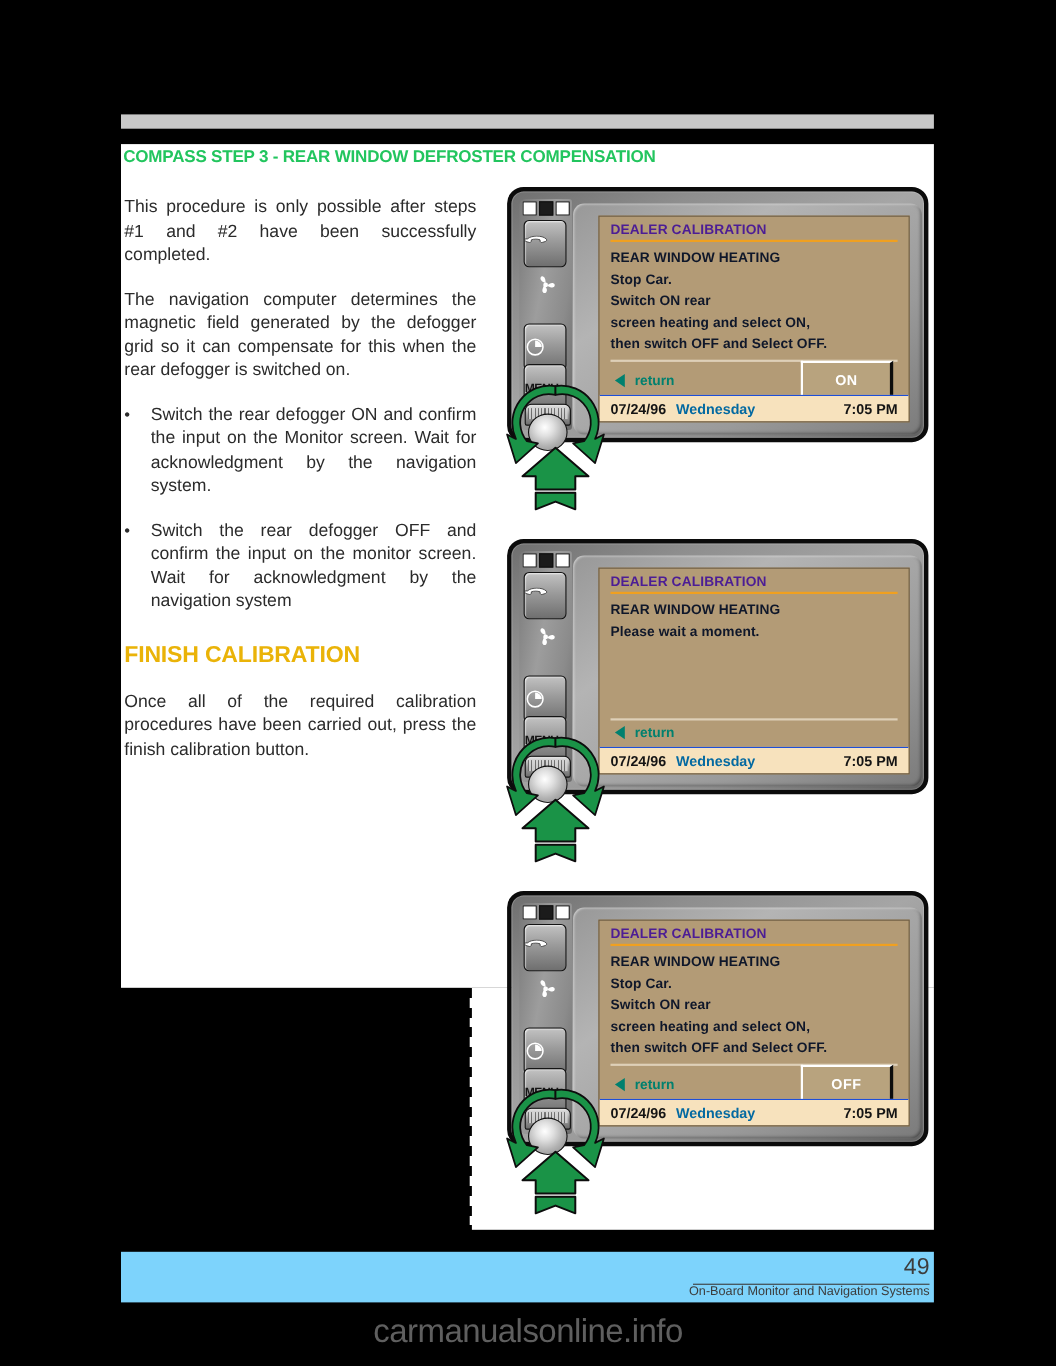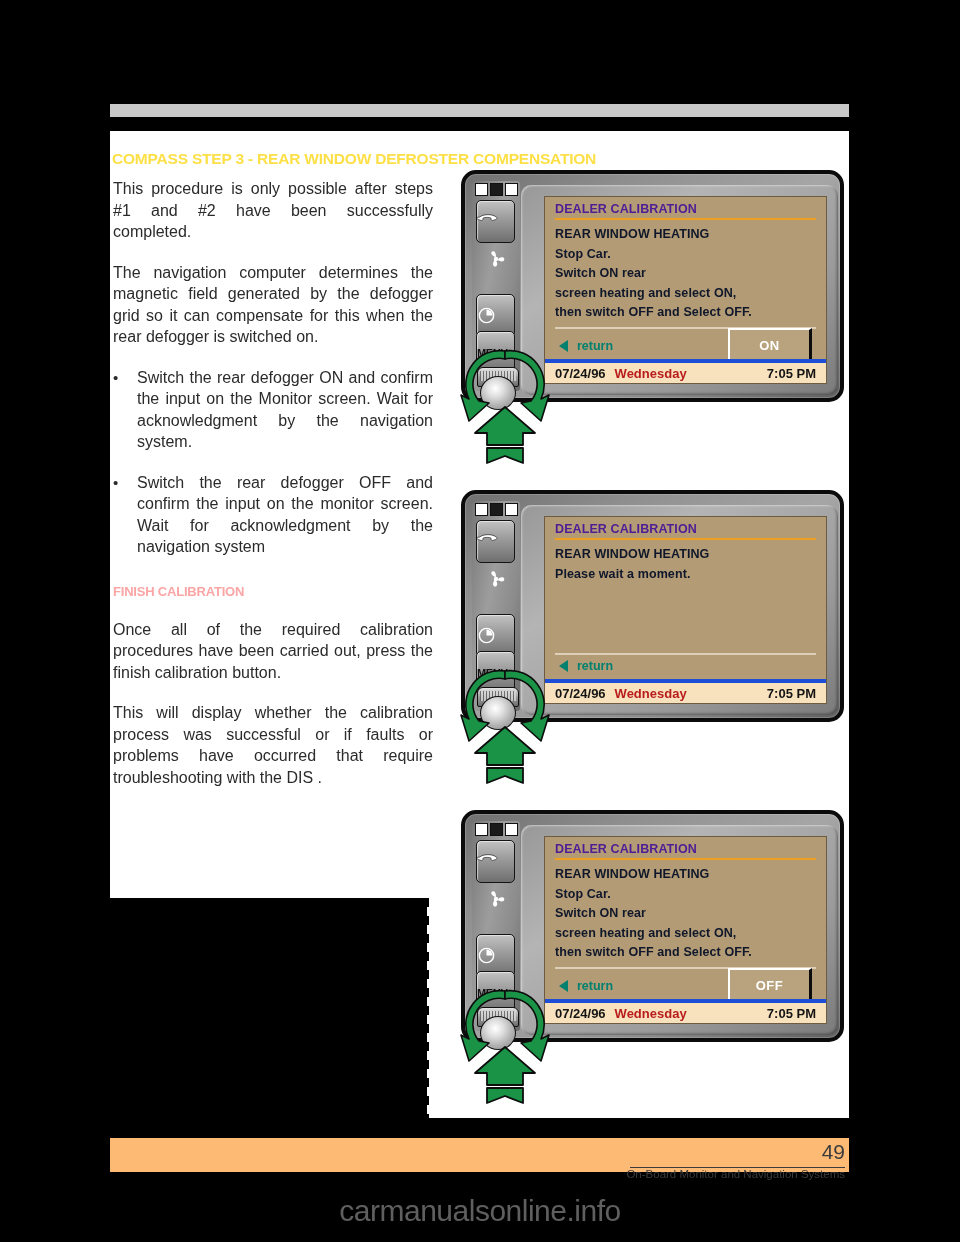--- a/index.html
+++ b/index.html
@@ -27,43 +27,43 @@
     width: 421px; height: 220px; background: #ffffff;
   }
   .dash-edge {
     position: absolute; left: 427px; top: 898px;
     width: 2px; height: 222px;
     background: repeating-linear-gradient(to bottom,#000 0 9px, #fff 9px 18px);
   }
 
   
   .page-title {
-    position: absolute; left: 112px; top: 150px;
+    position: absolute; left: 112px; top: 134px;
     width: 640px; font-size: 15.5px; font-weight: bold;
-    letter-spacing: -0.2px; color: #fde047;
+    letter-spacing: -0.2px; color: #22c55e;
   }
 
   
   .textcol {
     position: absolute; left: 113px; top: 178px;
     width: 320px; color: #2b2b2b;
   }
   .textcol p {
     font-size: 16px; line-height: 21.5px;
     text-align: justify; text-justify: inter-word;
     margin-bottom: 19px;
   }
   .bullet-row { display: flex; margin-bottom: 19px; }
   .bullet-dot {
     width: 24px; flex: 0 0 24px;
     font-size: 15px; line-height: 21.5px; color: #2b2b2b;
   }
   .bullet-row p { margin-bottom: 0; flex: 1; }
   .section-head {
-    font-size: 13px; font-weight: bold; color: #fca5a5;
+    font-size: 21px; font-weight: bold; color: #eab308;
     margin: 26px 0 20px 0; letter-spacing: -0.2px;
   }
 
   
   .monitor { position: absolute; width: 383px; height: 232px; }
   .mon-shell {
     position: absolute; left: 0; top: 0; width: 383px; height: 232px;
     background: linear-gradient(150deg,#6f6f6f 0%,#8e8e8e 22%,#a6a6a6 48%,#8a8a8a 74%,#606060 100%);
     border: 4px solid #0b0b0b; border-radius: 15px;
     box-shadow: inset 0 0 0 1px rgba(255,255,255,.18);
@@ -152,33 +152,33 @@
     height: 36px; min-width: 84px; margin-left: auto;
     background: #b8a37e; border-top: 2px solid #ffffff; border-left: 2px solid #ffffff;
     border-right: 3px solid #0d0d0d; border-bottom: 3px solid #0d0d0d;
     display: flex; align-items: center; justify-content: center;
   }
   .opt-btn.shift { margin-right: 0px; }
   .opt-btn span { color: #ffffff; font-size: 13px; font-weight: bold; letter-spacing: .5px; }
   .scr-status {
     position: absolute; left: 0; bottom: 0; width: 100%; height: 24px;
     background: #f7e2bd; display: flex; align-items: center;
-    padding: 0 10px; border-top: 4px solid #1d4ed8;
+    padding: 0 10px; border-top: 1px solid #1d4ed8;
   }
   .scr-status .date { color: #141414; font-size: 13px; font-weight: bold; }
-  .scr-status .day  { color: #b91c1c; font-size: 13px; font-weight: bold; margin-left: 9px; }
+  .scr-status .day  { color: #0369a1; font-size: 13px; font-weight: bold; margin-left: 9px; }
   .scr-status .time { color: #141414; font-size: 13px; font-weight: bold; margin-left: auto; }
 
   
   .arrow-group { position: absolute; width: 100px; height: 130px; }
 
   
   .footer-band {
     position: absolute; left: 110px; top: 1138px;
-    width: 739px; height: 34px; background: #fdba74;
+    width: 739px; height: 46px; background: #7dd3fc;
   }
   .pg-num {
     position: absolute; right: 4px; top: 2px;
     font-size: 21px; color: #3c3c3c; font-family: "Liberation Sans", sans-serif;
   }
   .pg-rule {
     position: absolute; left: 520px; right: 4px; top: 29px; height: 1px; background: #3c3c3c;
   }
   .pg-sub {
     position: absolute; right: 4px; top: 30px;
@@ -212,21 +212,20 @@
     </div>
 
     <div class="bullet-row">
       <span class="bullet-dot">•</span>
       <p>Switch the rear defogger OFF and confirm the input on the monitor screen. Wait for acknowledgment by the navigation system</p>
     </div>
 
     <div class="section-head">FINISH CALIBRATION</div>
 
     <p>Once all of the required calibration procedures have been carried out, press the finish calibration button.</p>
-    <p>This will display whether the calibration process was successful or if faults or problems have occurred that require troubleshooting with the DIS .</p>
   </div>
 
   <div class="monitor" style="left:461px; top:170px;">
     <div class="mon-shell">
       <div class="mon-inner-bevel"></div>
 
       <div class="btn-col">
         <div class="led-row">
           <div class="led on"></div>
           <div class="led off"></div>

